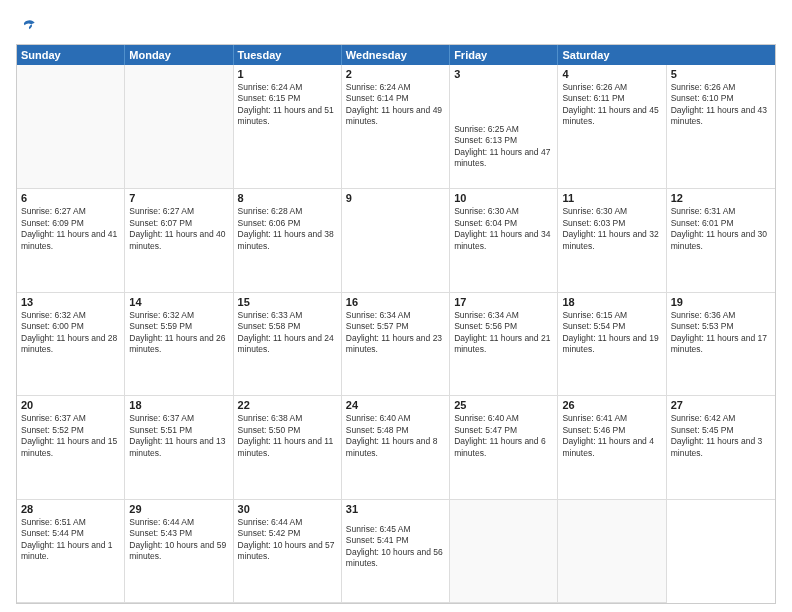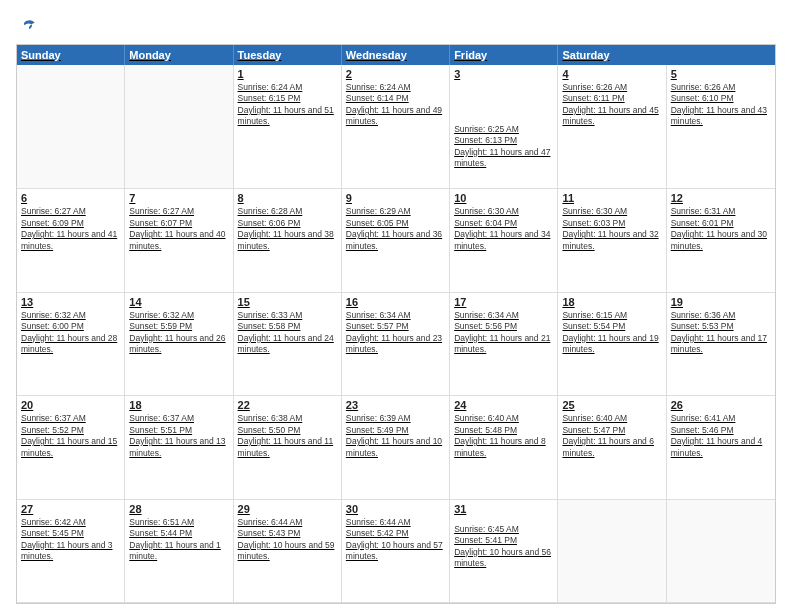--- a/index.html
+++ b/index.html
@@ -9,21 +9,20 @@
       width: 792px;
       height: 612px;
       overflow: hidden;
     }
     .container {
       width: 792px;
       height: 612px;
       padding: 16px 16px 8px 16px;
       display: flex;
       flex-direction: column;
-      text-decoration: underline;
     }
     .header {
       display: flex;
       justify-content: space-between;
       align-items: flex-start;
       margin-bottom: 8px;
     }
     .logo {
       display: flex;
       flex-direction: column;
@@ -181,23 +180,20 @@
 Daylight: 11 hours and 40 minutes.</div>
         </div>
         <div class="cal-cell">
           <span class="day-num">8</span>
           <div class="cell-info" style="white-space: pre-line;">Sunrise: 6:28 AM
 Sunset: 6:06 PM
 Daylight: 11 hours and 38 minutes.</div>
         </div>
         <div class="cal-cell">
           <span class="day-num">9</span>
-          <div class="cell-info" style="white-space: pre-line;">Sunrise: 6:29 AM
-Sunset: 6:05 PM
-Daylight: 11 hours and 36 minutes.</div>
         </div>
         <div class="cal-cell">
           <span class="day-num">10</span>
           <div class="cell-info" style="white-space: pre-line;">Sunrise: 6:30 AM
 Sunset: 6:04 PM
 Daylight: 11 hours and 34 minutes.</div>
         </div>
         <div class="cal-cell">
           <span class="day-num">11</span>
           <div class="cell-info" style="white-space: pre-line;">Sunrise: 6:30 AM
@@ -262,26 +258,20 @@
           <span class="day-num">18</span>
           <div class="cell-info" style="white-space: pre-line;">Sunrise: 6:37 AM
 Sunset: 5:51 PM
 Daylight: 11 hours and 13 minutes.</div>
         </div>
         <div class="cal-cell">
           <span class="day-num">22</span>
           <div class="cell-info" style="white-space: pre-line;">Sunrise: 6:38 AM
 Sunset: 5:50 PM
 Daylight: 11 hours and 11 minutes.</div>
-        </div>
-        <div class="cal-cell">
-          <span class="day-num">23</span>
-          <div class="cell-info" style="white-space: pre-line;">Sunrise: 6:39 AM
-Sunset: 5:49 PM
-Daylight: 11 hours and 10 minutes.</div>
         </div>
         <div class="cal-cell">
           <span class="day-num">24</span>
           <div class="cell-info" style="white-space: pre-line;">Sunrise: 6:40 AM
 Sunset: 5:48 PM
 Daylight: 11 hours and 8 minutes.</div>
         </div>
         <div class="cal-cell">
           <span class="day-num">25</span>
           <div class="cell-info" style="white-space: pre-line;">Sunrise: 6:40 AM

